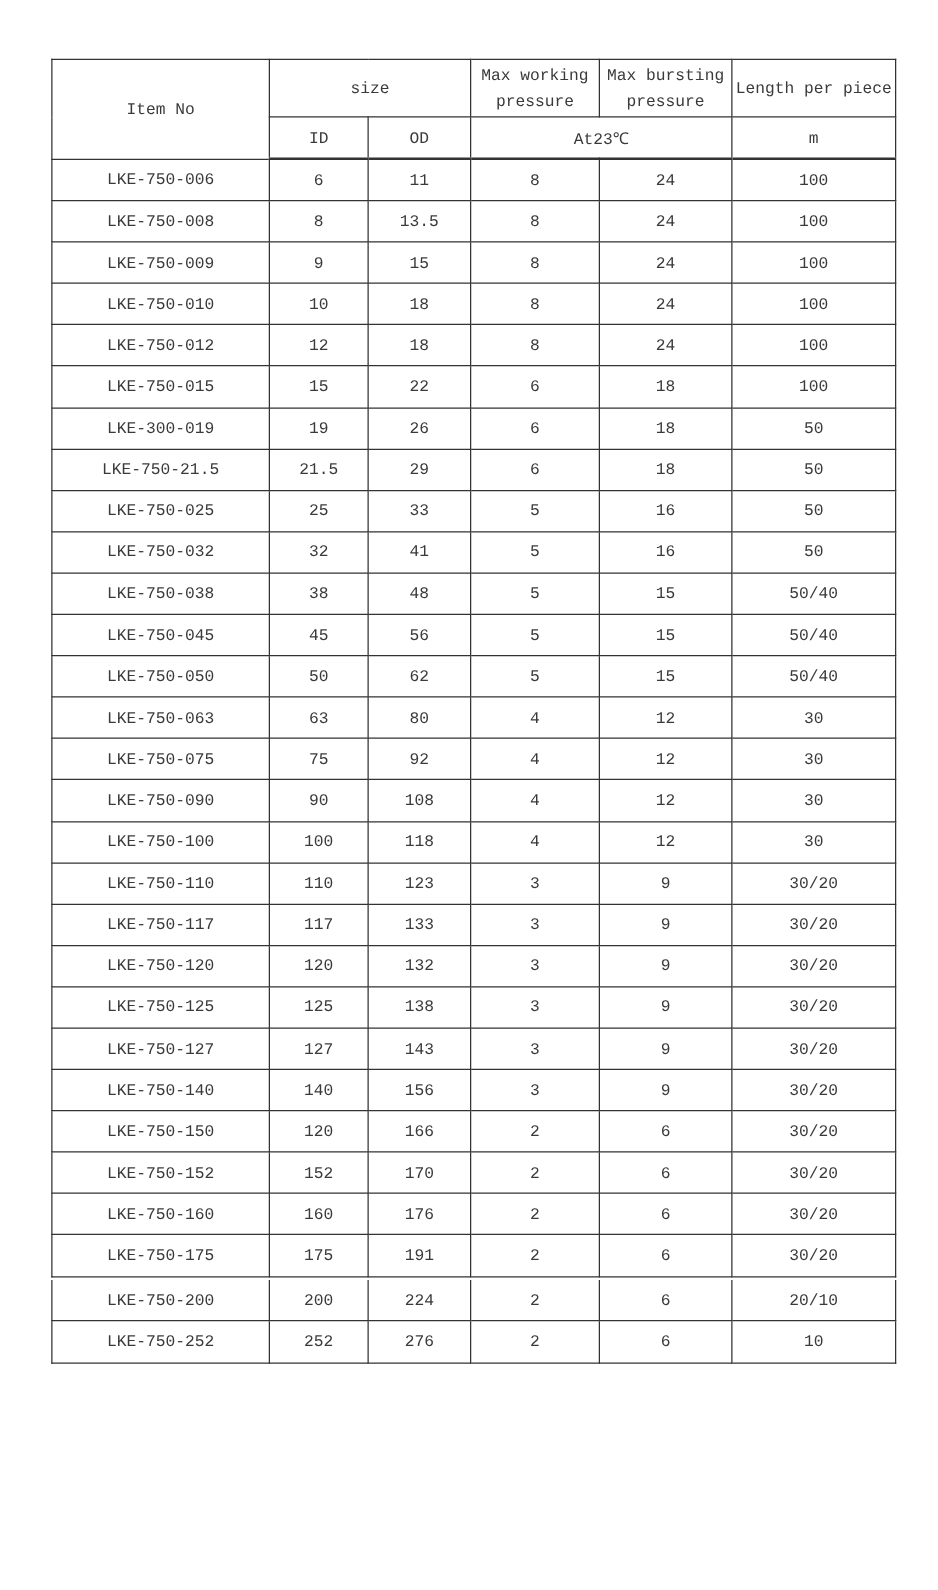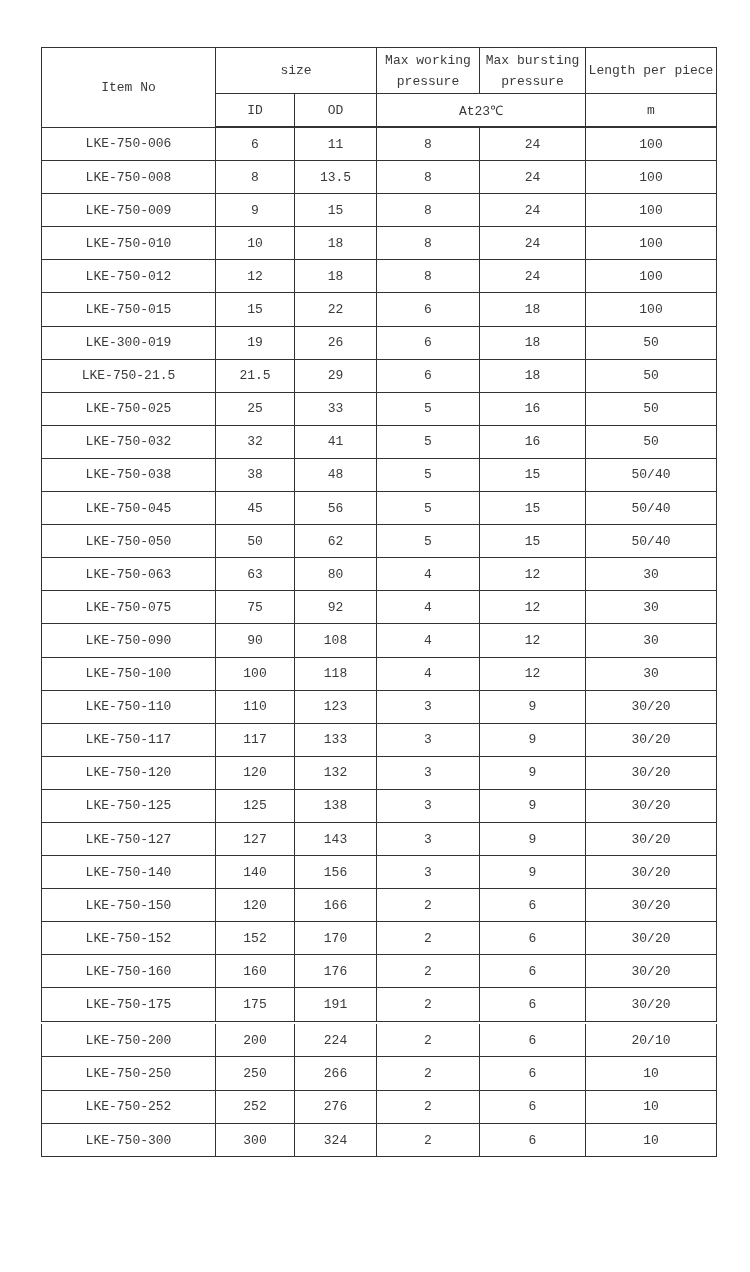--- a/index.html
+++ b/index.html
@@ -277,37 +277,21 @@
   <tbody id="t2-body">
       <tr class="row">
         <td>LKE-750-200</td>
         <td>200</td>
         <td>224</td>
         <td>2</td>
         <td>6</td>
         <td>20/10</td>
       </tr>
       <tr class="row">
-        <td>LKE-750-250</td>
-        <td>250</td>
-        <td>266</td>
-        <td>2</td>
-        <td>6</td>
-        <td>10</td>
-      </tr>
-      <tr class="row">
         <td>LKE-750-252</td>
         <td>252</td>
         <td>276</td>
-        <td>2</td>
-        <td>6</td>
-        <td>10</td>
-      </tr>
-      <tr class="row">
-        <td>LKE-750-300</td>
-        <td>300</td>
-        <td>324</td>
         <td>2</td>
         <td>6</td>
         <td>10</td>
       </tr>
     </tbody>
 </table>
 
 </body></html>

